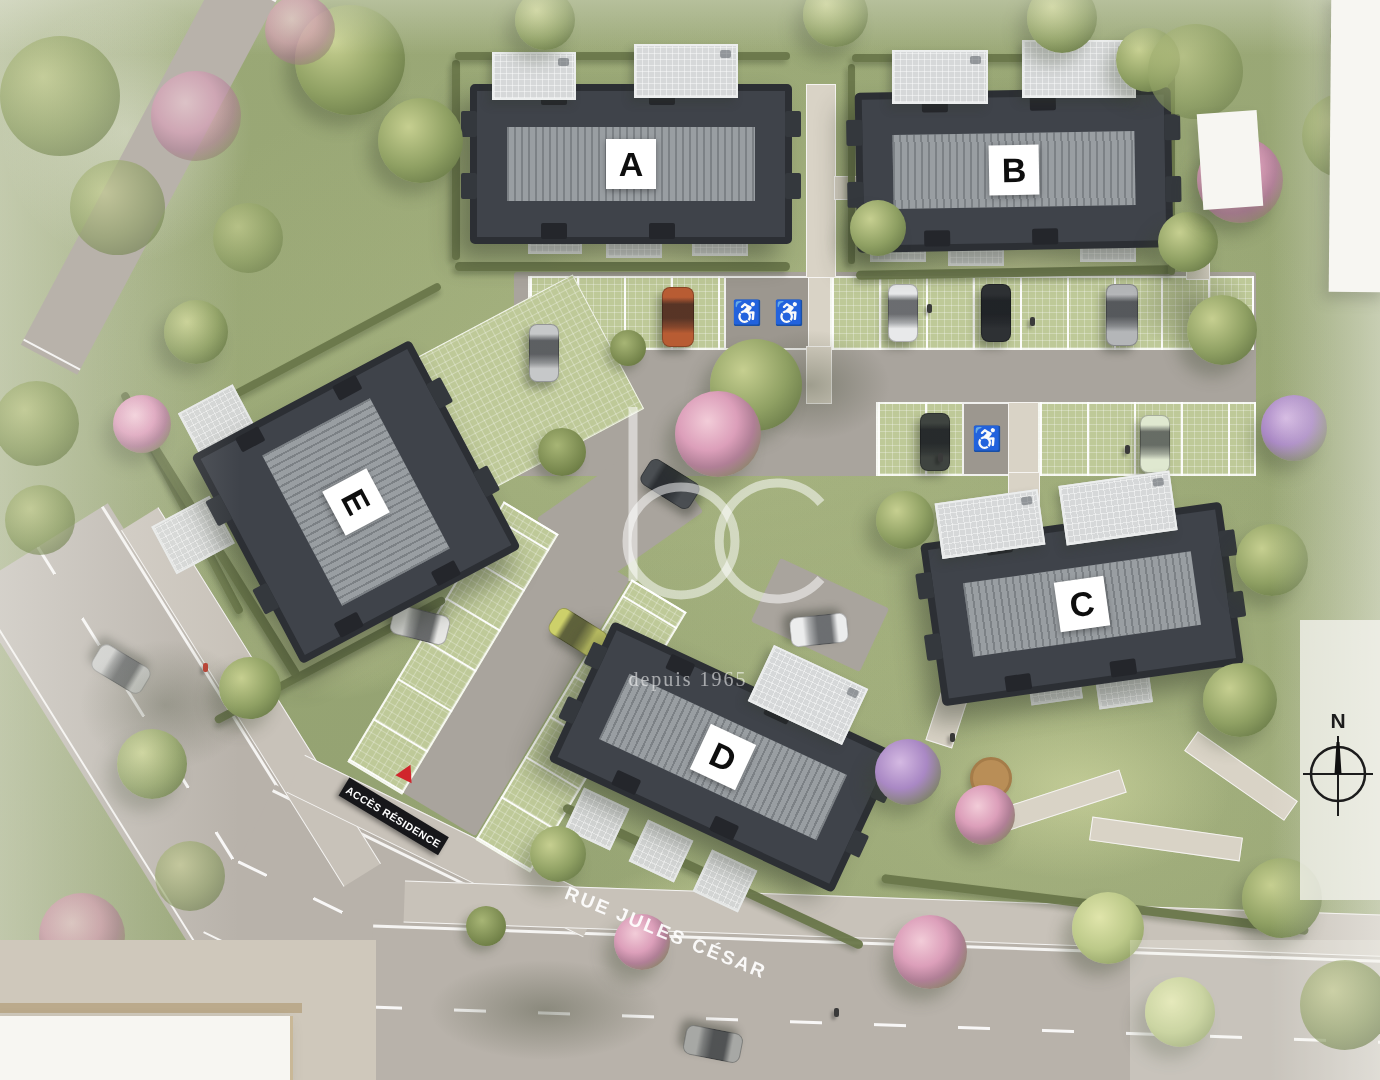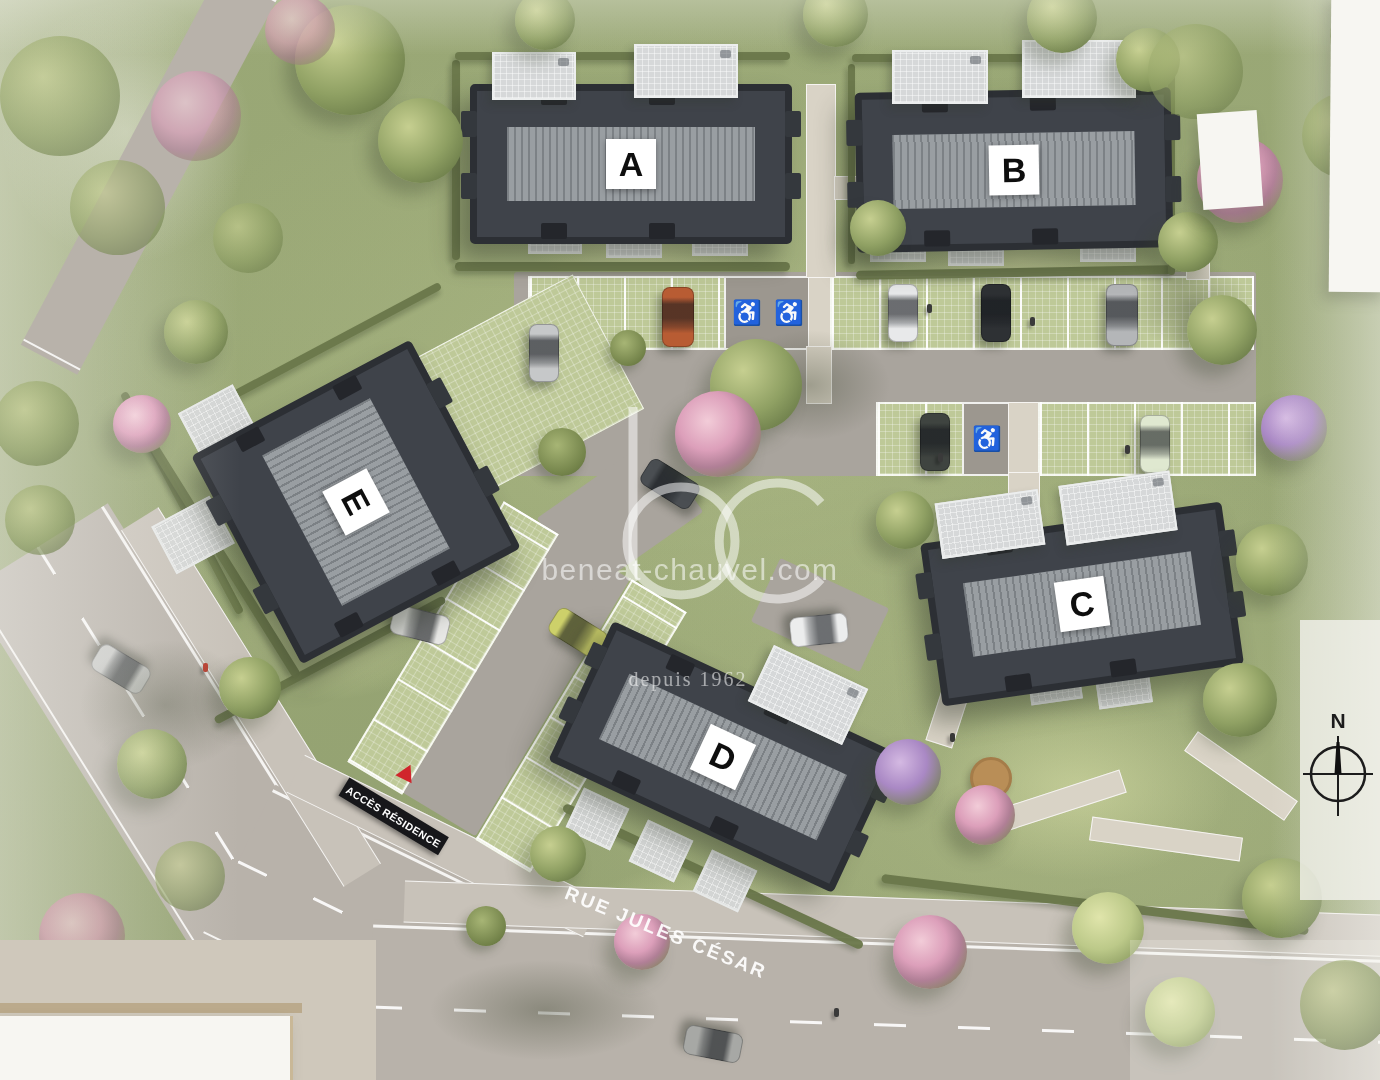--- a/index.html
+++ b/index.html
@@ -326,22 +326,21 @@
   <div class="abs" style="left:0;top:1003px;width:302px;height:10px;background:#b5a281;opacity:.8;"></div>
   <div class="whitebldg" style="left:0;top:1016px;width:290px;height:64px;border-right:3px solid #c9b897;"></div>
 
   <svg class="abs" style="left:585px;top:403px;" width="270" height="225" viewBox="0 0 270 225">
     <g stroke="rgba(255,255,255,0.52)" stroke-width="9" fill="none">
       <line x1="48" y1="4" x2="48" y2="178"></line>
       <circle cx="96" cy="138" r="54"></circle>
       <path d="M236 100 A58 58 0 1 0 236 176"></path>
     </g>
   </svg>
-  <div class="wm wm-site" style="left:690px;top:553px;">beneat-chauvel.com</div>
-  <div class="wm wm-tag" style="left:688px;top:668px;">depuis 1962</div>
+  <div class="wm wm-tag" style="left:688px;top:668px;">depuis 1965</div>
 
   <div class="sign" style="left:344px;top:776px;transform:rotate(31deg);">ACCÈS RÉSIDENCE</div>
   <div class="tri" style="left:398px;top:764px;transform:rotate(26deg);"></div>
   <div class="street" style="left:558px;top:922px;transform:rotate(22deg);">RUE JULES CÉSAR</div>
 
   <svg class="abs" style="left:1300px;top:708px;" width="78" height="112" viewBox="0 0 78 112">
     <text x="38" y="20" text-anchor="middle" font-size="21" font-weight="bold" font-family="Liberation Sans, sans-serif" fill="#1c1c1c">N</text>
     <circle cx="38" cy="66" r="27" stroke="#1c1c1c" stroke-width="2.5" fill="none"></circle>
     <line x1="3" y1="66" x2="73" y2="66" stroke="#1c1c1c" stroke-width="2"></line>
     <line x1="38" y1="28" x2="38" y2="108" stroke="#1c1c1c" stroke-width="2"></line>

